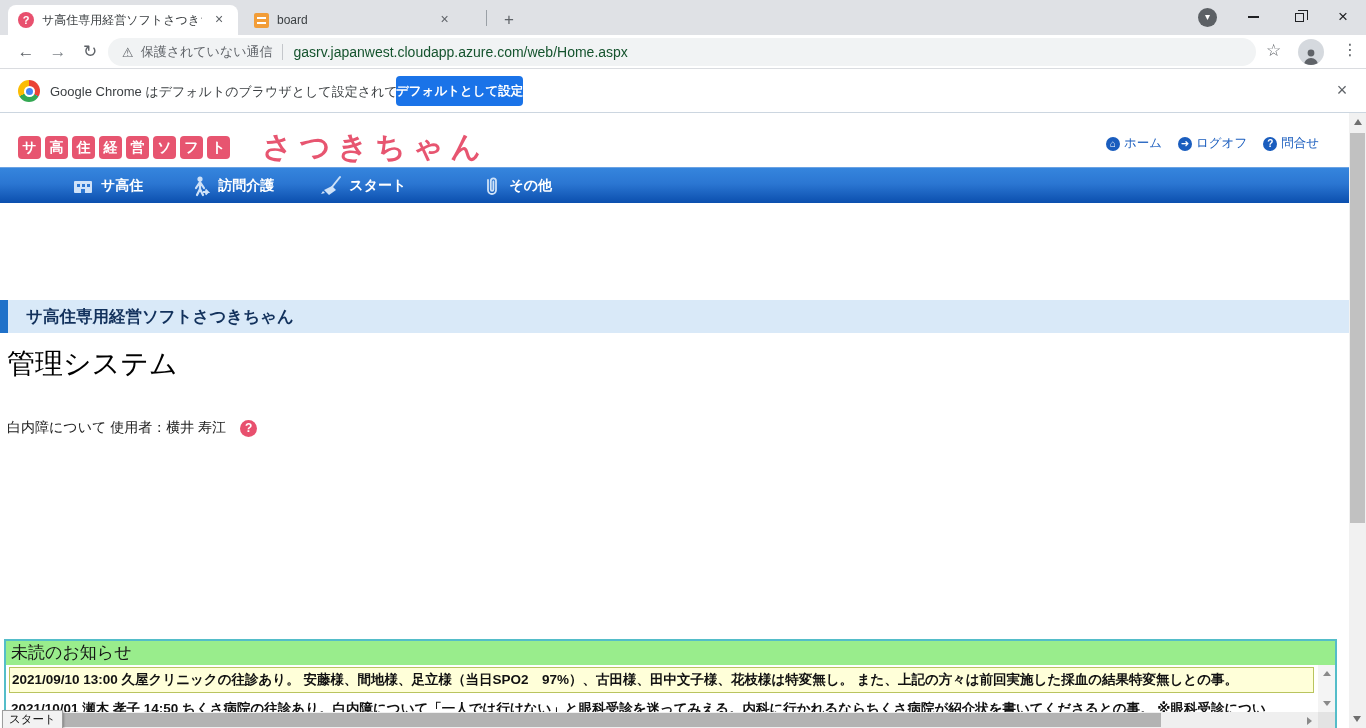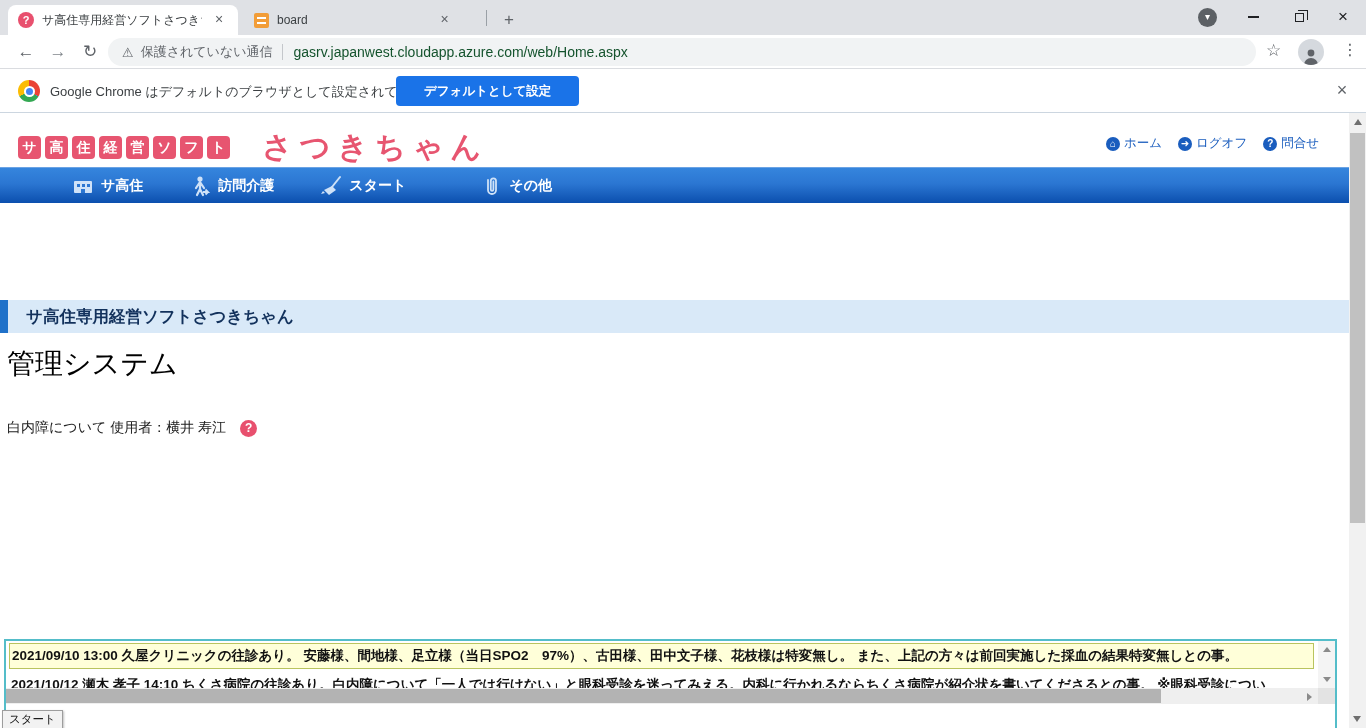--- a/index.html
+++ b/index.html
@@ -38,21 +38,21 @@
   .avatar svg { display:block; }
   .dots { position:absolute; top:5px; font-size:16px; color:#5f6368; letter-spacing:0; }
 
   
   #notifbar { position:absolute; left:0; top:69px; width:1366px; height:44px; background:#fff; border-bottom:1px solid #ccd6e0; }
   .chrome-logo { position:absolute; left:18px; top:11px; width:22px; height:22px; border-radius:50%;
     background:conic-gradient(#ea4335 0deg 120deg, #4285f4 120deg 122deg, #34a853 122deg 240deg, #fbbc05 240deg 358deg, #ea4335 358deg); }
   .chrome-logo::before { content:""; position:absolute; left:5.5px; top:5.5px; width:11px; height:11px; border-radius:50%; background:#fff; }
   .chrome-logo::after { content:""; position:absolute; left:7.5px; top:7.5px; width:7px; height:7px; border-radius:50%; background:#4285f4; }
   .notif-text { position:absolute; left:50px; top:14px; font-size:13px; color:#3c4043; }
-  .notif-btn { position:absolute; left:396px; top:7px; height:30px; padding:0 28px; background:#1a73e8; color:#fff; font-size:12.5px; font-weight:bold; border:none; border-radius:4px; line-height:30px; }
+  .notif-btn { position:absolute; left:396px; top:7px; height:30px; padding:0 0; background:#1a73e8; color:#fff; font-size:12.5px; font-weight:bold; border:none; border-radius:4px; line-height:30px; }
   .notif-close { position:absolute; left:1330px; top:10px; font-size:18px; color:#5f6368; width:24px; height:24px; text-align:center; line-height:23px; }
 
   
   #page { position:absolute; left:0; top:113px; width:1349px; height:615px; background:#fff; overflow:hidden; }
 
   
   #logo-row { position:absolute; left:18px; top:14px; display:flex; align-items:center; }
   .logo-block { width:23px; height:23px; background:#e75570; border-radius:4px; color:#fff; font-size:14px; font-weight:bold; text-align:center; line-height:23px; margin-right:4px; }
   .logo-name { color:#e75570; font-size:30px; font-weight:bold; letter-spacing:7px; margin-left:28px; }
   #header-links { position:absolute; right:30px; top:22px; display:flex; gap:16px; align-items:center; }
@@ -233,23 +233,24 @@
 
   <div id="page-title">管理システム</div>
 
   <div id="user-line">
     <span>白内障について 使用者：横井 寿江</span>
     <span class="pink-help">?</span>
   </div>
 
 
   <div class="notice-box" id="unread-box">
+    <div class="box-head head-green">未読のお知らせ</div>
     <div class="box-body" style="height:63px;">
       <div class="unread-row" id="unread-row-1" style="top:2px;">2021/09/10 13:00 久屋クリニックの往診あり。 安藤様、間地様、足立様（当日SPO2　97%）、古田様、田中文子様、花枝様は特変無し。 また、上記の方々は前回実施した採血の結果特変無しとの事。</div>
-      <div class="unread-row" id="unread-row-2" style="top:32px;">2021/10/12 瀬木 孝子 14:10 ちくさ病院の往診あり。白内障について「一人では行けない」と眼科受診を迷ってみえる。内科に行かれるならちくさ病院が紹介状を書いてくださるとの事。 ※眼科受診につい</div>
+      <div class="unread-row" id="unread-row-2" style="top:32px;">2021/10/01 瀬木 孝子 14:50 ちくさ病院の往診あり。白内障について「一人では行けない」と眼科受診を迷ってみえる。内科に行かれるならちくさ病院が紹介状を書いてくださるとの事。 ※眼科受診につい</div>
       <div class="vscroll" style="top:0; height:47px;">
         <div class="sb-btn" style="top:0;">
             <div class="tri-up"></div>
           </div>
         <div class="sb-btn" style="bottom:0;">
             <div class="tri-down"></div>
           </div>
       </div>
       <div id="unread-hscroll">
         <div id="unread-hthumb"></div>

